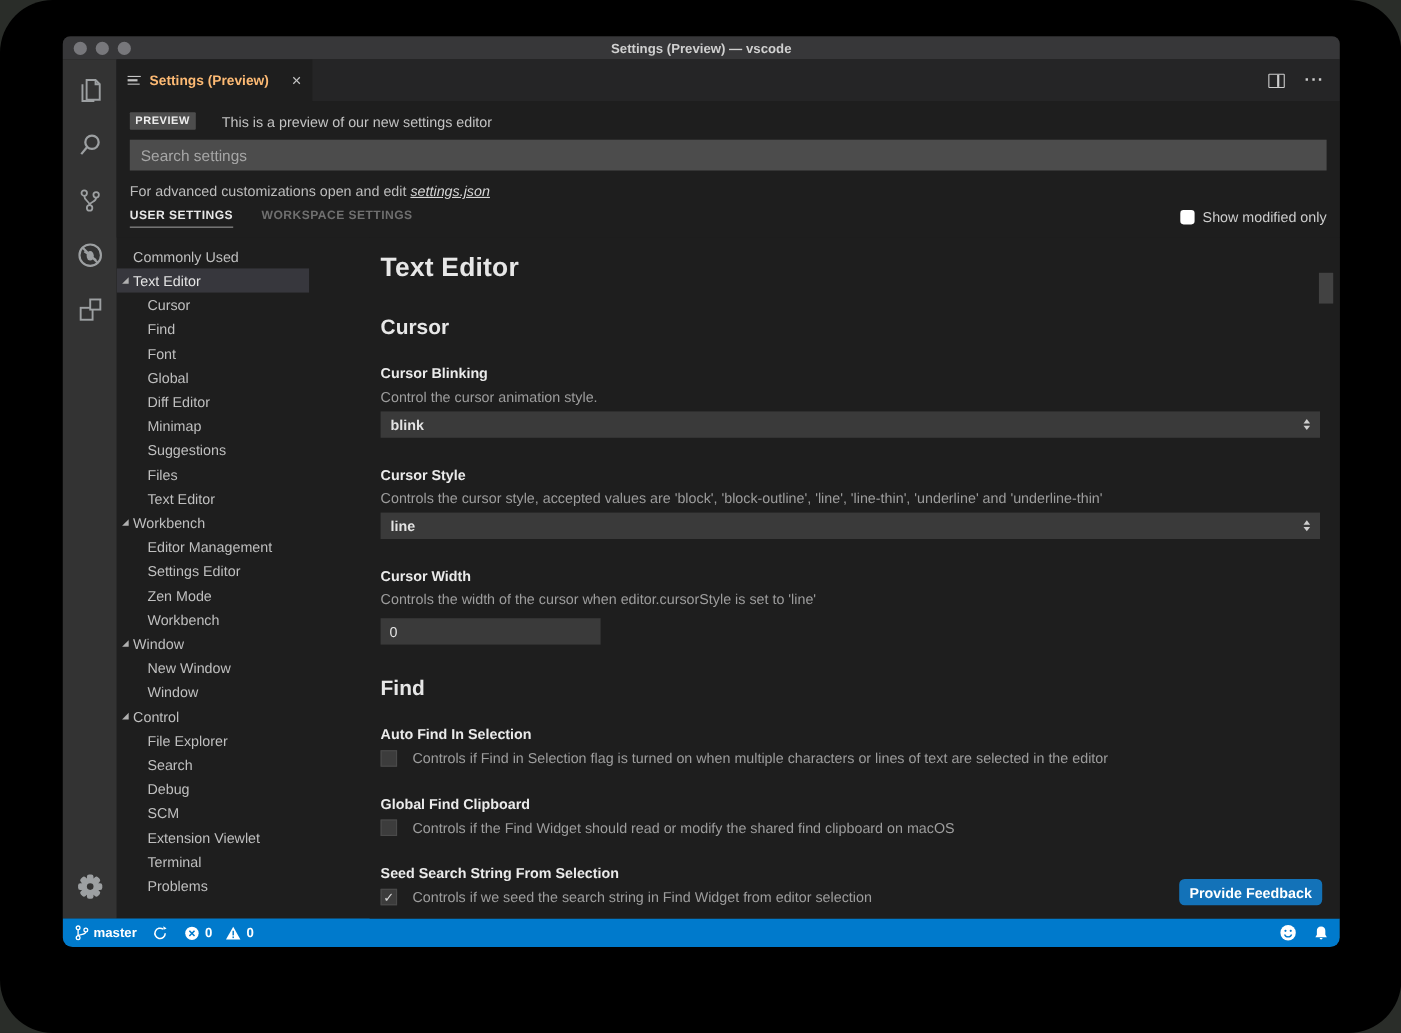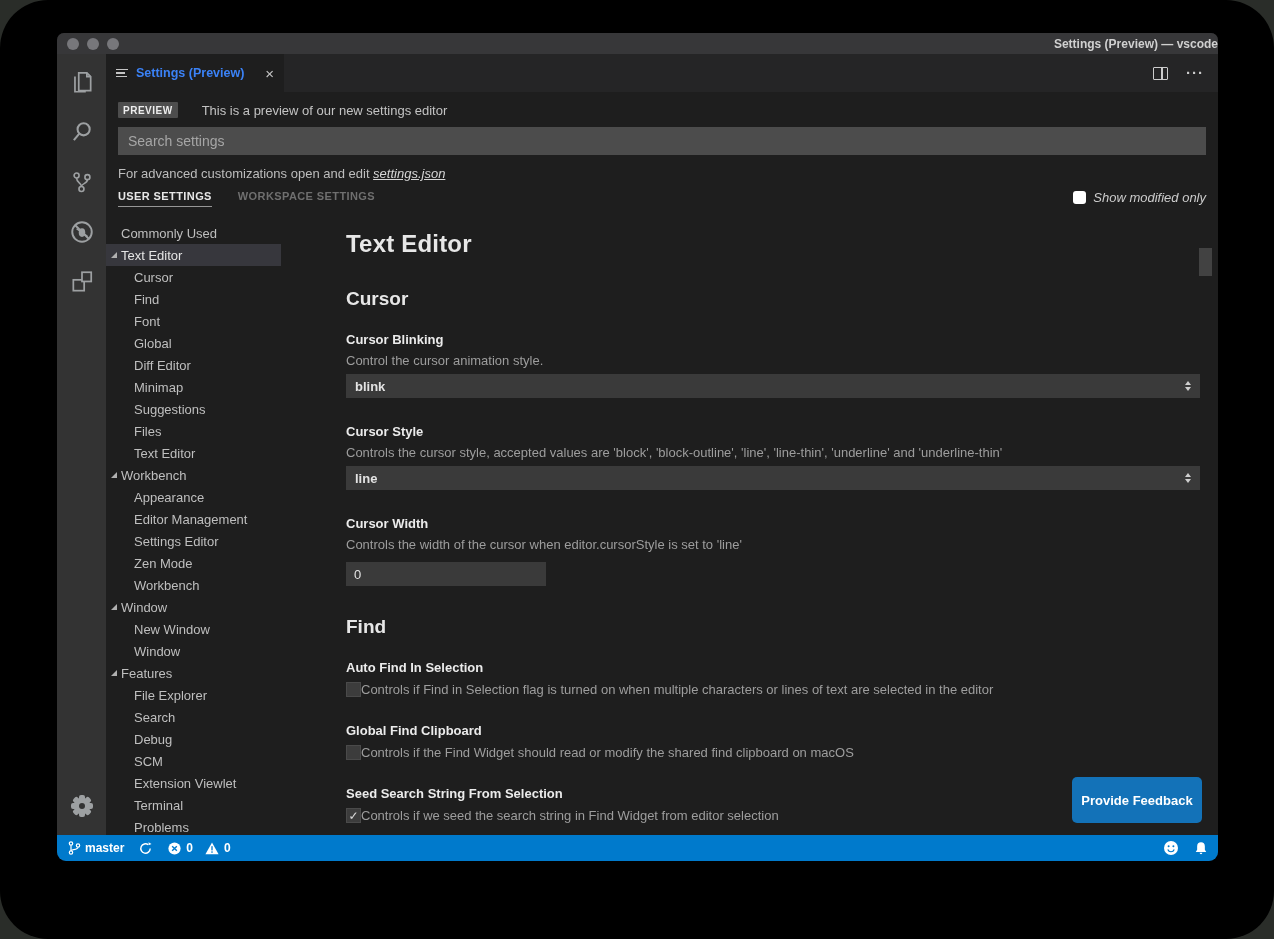--- a/index.html
+++ b/index.html
@@ -16,41 +16,41 @@
   .window {
     position:absolute; left:57px; top:33px; width:1161px; height:828px;
     background:#1e1e1e; border-radius:7px 7px 9px 9px; overflow:hidden;
     display:flex; flex-direction:column;
   }
 
   
   .titlebar { flex:0 0 21px; background:#373739; position:relative; display:flex; align-items:center; }
   .traffic { display:flex; gap:8px; margin-left:10px; }
   .light { width:12px; height:12px; border-radius:50%; background:#77777b; }
-  .wtitle { position:absolute; left:0; right:0; text-align:right; color:#d0d0d0; font-size:12px; font-weight:bold; }
+  .wtitle { position:absolute; left:0; right:0; text-align:center; color:#d0d0d0; font-size:12px; font-weight:bold; }
 
   .mid { flex:1; display:flex; min-height:0; }
 
   
   .activitybar { flex:0 0 49px; background:#333333; display:flex; flex-direction:column; align-items:center; padding-top:13px; }
   .ab-icon { width:30px; height:30px; margin-bottom:20px; display:flex; align-items:center; justify-content:center; cursor:pointer; }
   .ab-icon svg { display:block; }
   .gear-wrap { margin-top:auto; margin-bottom:14px; }
   .gear { position:relative; width:22px; height:22px; }
   .gear .bar { position:absolute; left:0; top:8px; width:22px; height:6px; background:#9da0a2; border-radius:2px; }
   .gear .r45 { transform:rotate(45deg); } .gear .r90 { transform:rotate(90deg); } .gear .r135 { transform:rotate(135deg); }
   .gear .core { position:absolute; left:3px; top:3px; width:16px; height:16px; border-radius:50%; background:#9da0a2; }
   .gear .hole { position:absolute; left:8px; top:8px; width:6px; height:6px; border-radius:50%; background:#333333; }
 
   .main { flex:1; display:flex; flex-direction:column; min-width:0; }
 
   
   .tabstrip { flex:0 0 38px; background:#252526; display:flex; position:relative; }
   .tab { width:178px; background:#1e1e1e; display:flex; align-items:center; gap:8px; padding:0 10px; cursor:pointer; }
-  .tab-label { color:#3b82f6; font-size:12.5px; font-weight:bold; white-space:nowrap;text-align:center; }
+  .tab-label { color:#fdba74; font-size:12.5px; font-weight:bold; white-space:nowrap;text-align:center; }
   .listicon { display:inline-flex; flex-direction:column; gap:2px; width:12px; }
   .listicon i { height:1.6px; background:#c5c5c5; display:block; }
   .listicon i:nth-child(1){ width:12px; } .listicon i:nth-child(2){ width:9px; } .listicon i:nth-child(3){ width:11px; }
   .tab-close { margin-left:auto; color:#c5c5c5; font-size:15px; line-height:1; cursor:pointer; }
   .tab-actions { position:absolute; right:14px; top:0; bottom:0; display:flex; align-items:center; gap:18px; }
   .split-icon { width:15px; height:13px; border:1.4px solid #cccccc; border-radius:1px; position:relative; cursor:pointer; }
   .split-icon::after { content:""; position:absolute; left:55%; top:0; bottom:0; width:1.4px; background:#cccccc; }
   .more-icon { color:#cccccc; font-size:15px; font-weight:bold; letter-spacing:1px; cursor:pointer; line-height:0.5; }
 
   
@@ -58,21 +58,21 @@
   .preview-row { display:flex; align-items:center; gap:24px; height:18px; }
   .preview-badge { background:#4d4d4d; color:#ededed; font-size:10px; font-weight:bold; letter-spacing:.5px; padding:2.5px 5px; border-radius:1px; }
   .preview-text { color:#c3c3c3; font-size:13px; }
   .searchbox { margin-top:8px; height:28px; width:100%; background:#4c4c4c; border:none; outline:none; color:#e0e0e0; font-size:14px; padding:0 10px; font-family:"Liberation Sans",sans-serif; }
   .searchbox::placeholder { color:#a6a6a6; }
   .advanced { margin-top:11px; color:#bdbdbd; font-size:13px; height:16px; }
   .advanced a { color:#d6d6d6; text-decoration:underline; cursor:pointer;font-style:italic; }
   .tabsrow { margin-top:8px; display:flex; align-items:flex-start; height:20px; }
   .stab { font-size:11px; font-weight:bold; letter-spacing:.4px; color:#6f6f6f; margin-right:26px; cursor:pointer; padding-bottom:4px; }
   .stab.active { color:#e7e7e7; border-bottom:1px solid #969696; }
-  .show-modified { margin-left:auto; display:flex; align-items:center; gap:7px; cursor:pointer;font-style:italic; }
+  .show-modified { margin-left:auto; display:flex; align-items:center; gap:7px; cursor:pointer; }
   .white-checkbox { width:13px; height:13px; background:#ffffff; border-radius:3px; }
   .show-modified-label { color:#cccccc; font-size:13px; }
 
   
   .sbody { flex:1; display:flex; min-height:0; }
 
   
   .toc { flex:0 0 230px; padding-top:6px; overflow:hidden; }
   .toc-row { height:22px; display:flex; align-items:center; position:relative; font-size:13px; color:#bfbfbf; cursor:pointer; white-space:nowrap; }
   .toc-row.lvl1 { padding-left:15px;align-items:center; }
@@ -86,24 +86,24 @@
   .section-title { color:#e7e7e7; font-size:19px; font-weight:bold; margin:30px 0 22px 0; }
   .setting-item { margin-bottom:26px; }
   .setting-label { color:#ebebeb; font-size:13px; font-weight:bold; }
   .setting-desc { margin-top:6px; color:#9d9d9d; font-size:13px; }
   .select { margin-top:6px; height:24px; width:100%; background:#3a3a3a; display:flex; align-items:center; padding:0 9px; cursor:pointer; }
   .select-value { color:#e3e3e3; font-size:13px; font-weight:bold; }
   .stepper { margin-left:auto; display:flex; flex-direction:column; gap:2.5px; align-items:center; }
   .stepper .up { width:0; height:0; border-left:3.5px solid transparent; border-right:3.5px solid transparent; border-bottom:4.5px solid #cfcfcf; }
   .stepper .dn { width:0; height:0; border-left:3.5px solid transparent; border-right:3.5px solid transparent; border-top:4.5px solid #cfcfcf; }
   .text-input { margin-top:10px; height:24px; width:200px; background:#3a3a3a; border:none; outline:none; color:#e3e3e3; font-size:13px; padding:0 8px; font-family:"Liberation Sans",sans-serif; }
-  .check-row { margin-top:7px; display:flex; align-items:center; gap:0; }
+  .check-row { margin-top:7px; display:flex; align-items:center; gap:14px; }
   .checkbox { flex:0 0 15px; width:15px; height:15px; background:#3c3c3c; border:1px solid #4a4a4a; display:flex; align-items:center; justify-content:center; color:#d8d8d8; font-size:12px; line-height:1; cursor:pointer; }
   .desc-inline { color:#9d9d9d; font-size:13px; }
-  .feedback-btn { position:absolute; right:16px; bottom:12px; width:130px; height:46px; background:#1372b8; border:none; border-radius:5px; color:#ffffff; font-size:13px; font-weight:bold; cursor:pointer; font-family:"Liberation Sans",sans-serif; }
+  .feedback-btn { position:absolute; right:16px; bottom:12px; width:130px; height:24px; background:#1372b8; border:none; border-radius:5px; color:#ffffff; font-size:13px; font-weight:bold; cursor:pointer; font-family:"Liberation Sans",sans-serif; }
   .scroll-thumb { position:absolute; right:6px; top:32px; width:13px; height:28px; background:#424242; cursor:pointer; }
 
   
   .statusbar { flex:0 0 26px; background:#007acc; display:flex; align-items:center; padding:0 10px; color:#ffffff; font-size:12px; }
   .sb-item { display:flex; align-items:center; gap:4px; margin-right:14px; cursor:pointer; font-weight:bold; }
   .sb-right { margin-left:auto; display:flex; align-items:center; gap:15px; }
   .sb-right .sb-item { margin-right:0; }
   svg .st { stroke:#ffffff; fill:none; }
 </style>
 </head>
@@ -244,23 +244,20 @@
                 <span>Files</span>
               </div>
             <div class="toc-row lvl2">
                 <span>Text Editor</span>
               </div>
             <div class="toc-row lvl1">
                 <span class="twistie"></span>
                 <span>Workbench</span>
               </div>
             <div class="toc-row lvl2">
-                <span>Appearance</span>
-              </div>
-            <div class="toc-row lvl2">
                 <span>Editor Management</span>
               </div>
             <div class="toc-row lvl2">
                 <span>Settings Editor</span>
               </div>
             <div class="toc-row lvl2">
                 <span>Zen Mode</span>
               </div>
             <div class="toc-row lvl2">
                 <span>Workbench</span>
@@ -270,21 +267,21 @@
                 <span>Window</span>
               </div>
             <div class="toc-row lvl2">
                 <span>New Window</span>
               </div>
             <div class="toc-row lvl2">
                 <span>Window</span>
               </div>
             <div class="toc-row lvl1">
                 <span class="twistie"></span>
-                <span>Features</span>
+                <span>Control</span>
               </div>
             <div class="toc-row lvl2">
                 <span>File Explorer</span>
               </div>
             <div class="toc-row lvl2">
                 <span>Search</span>
               </div>
             <div class="toc-row lvl2">
                 <span>Debug</span>
               </div>

